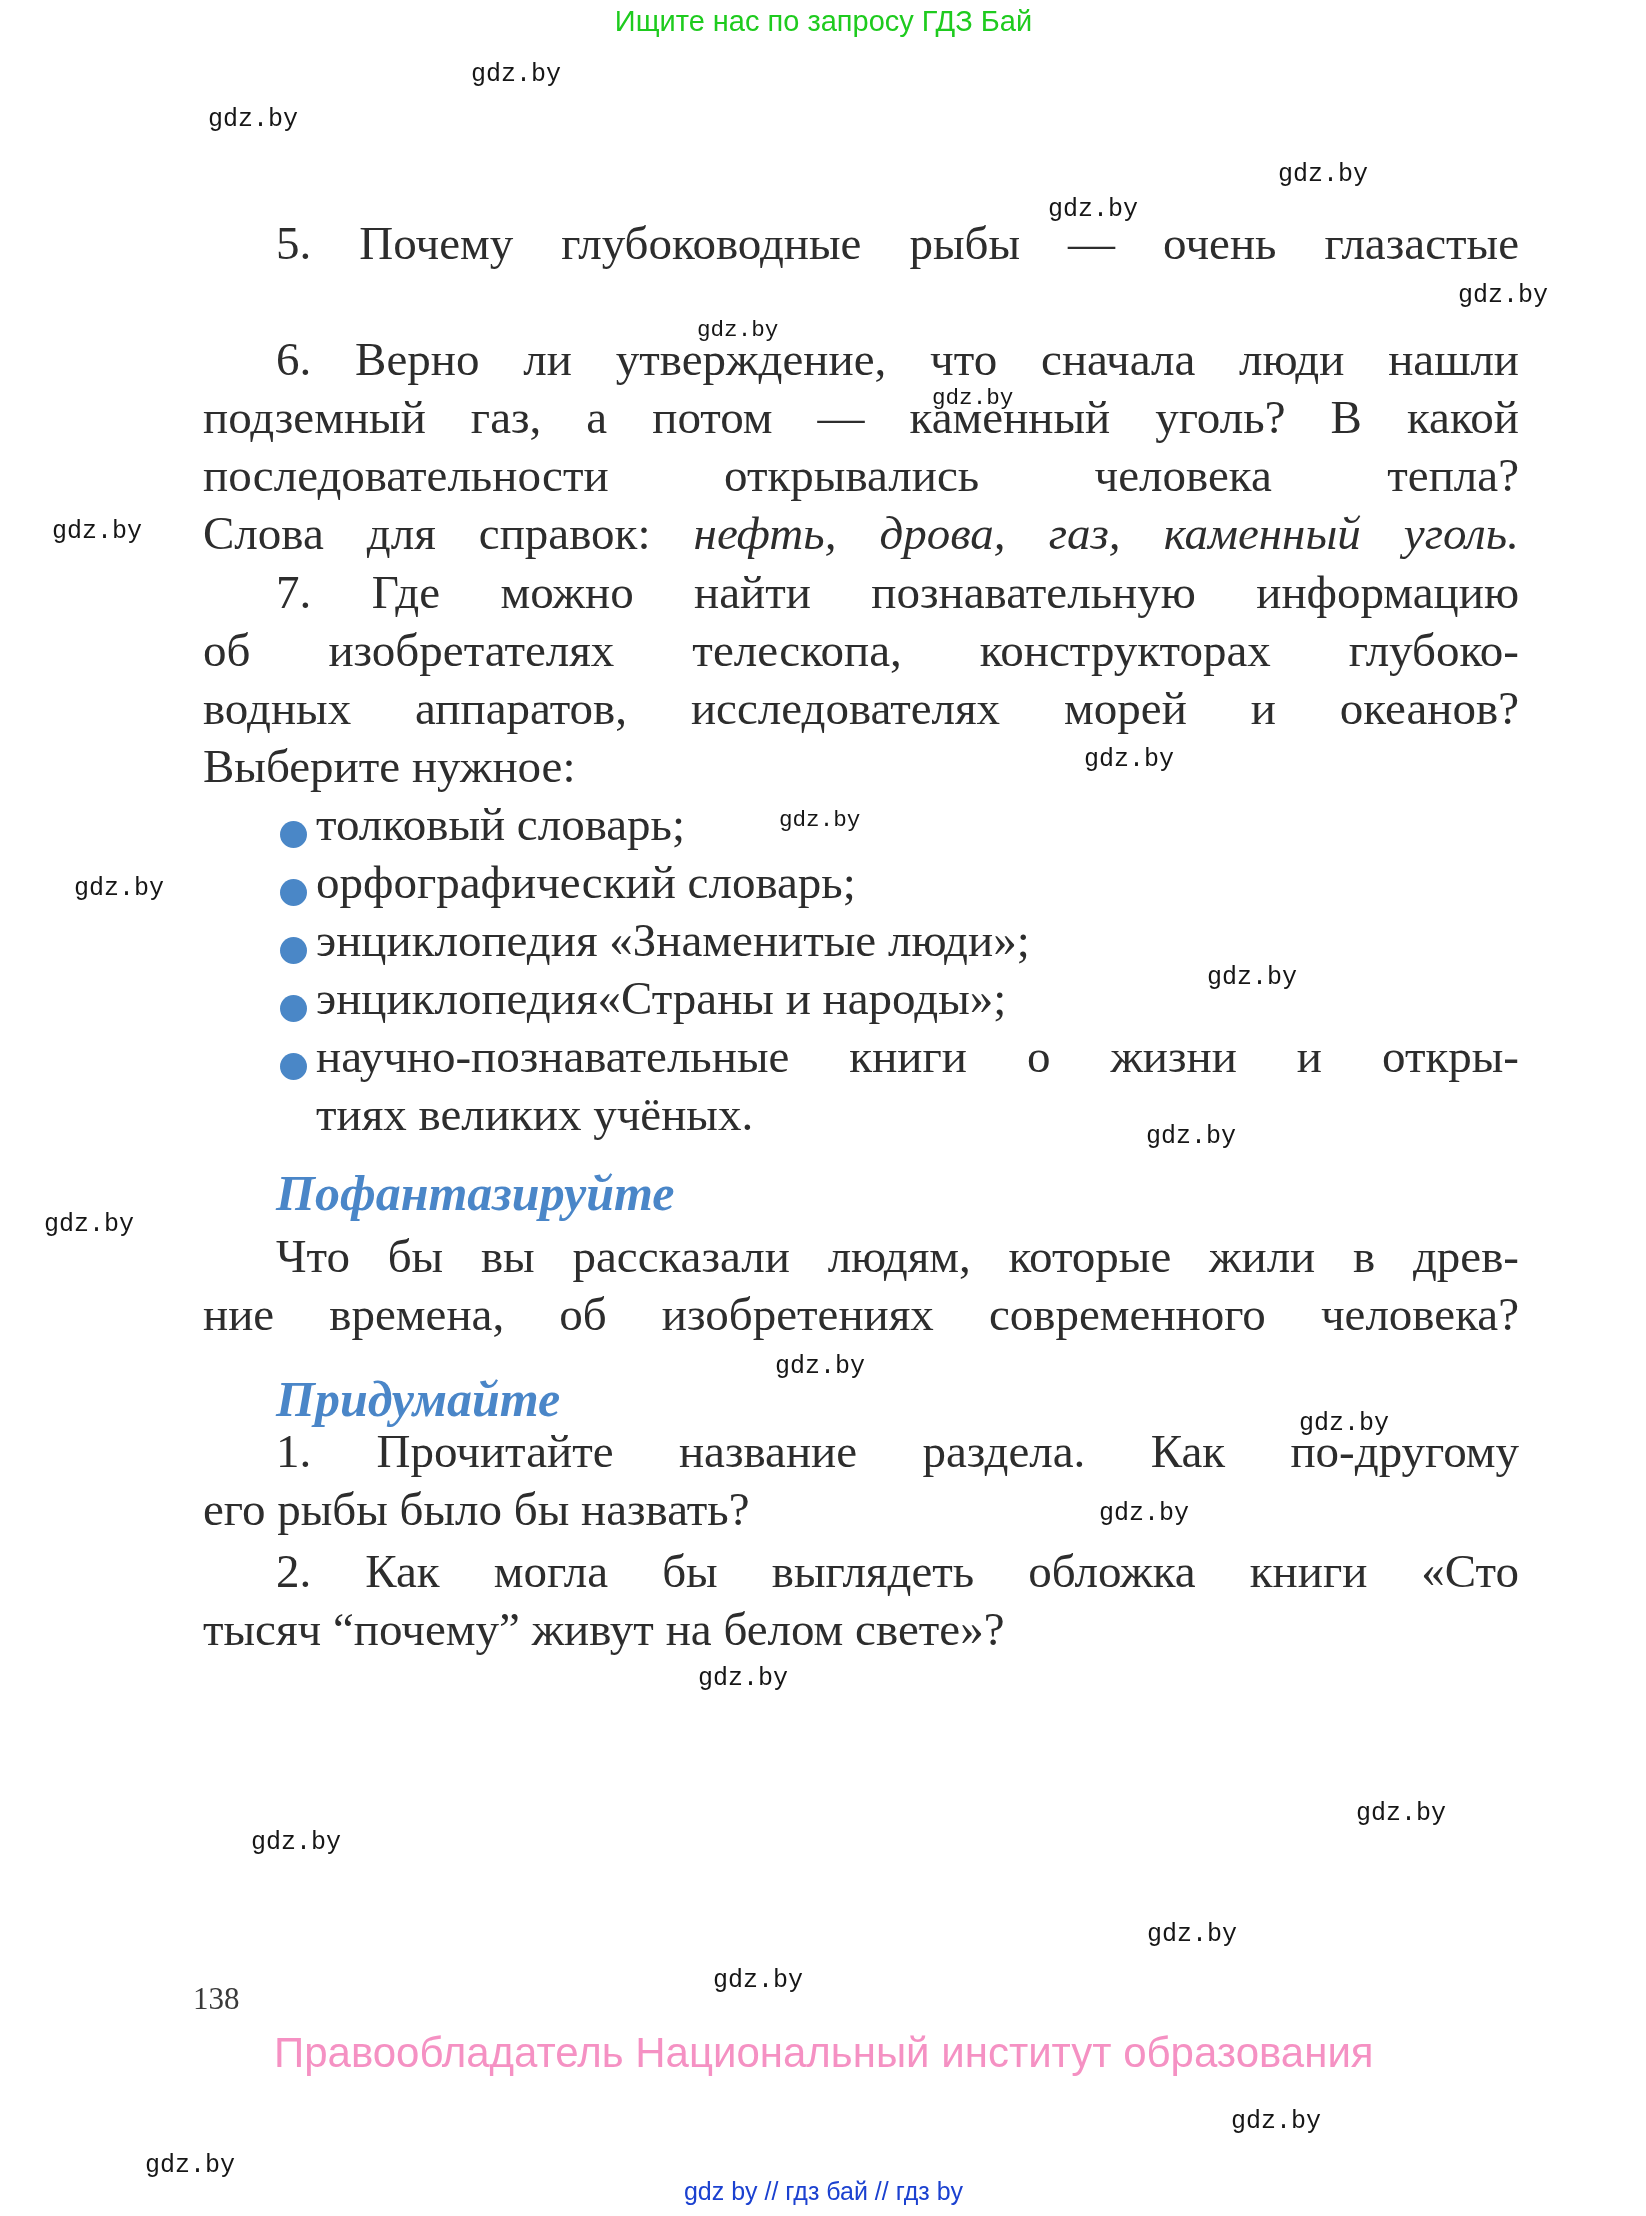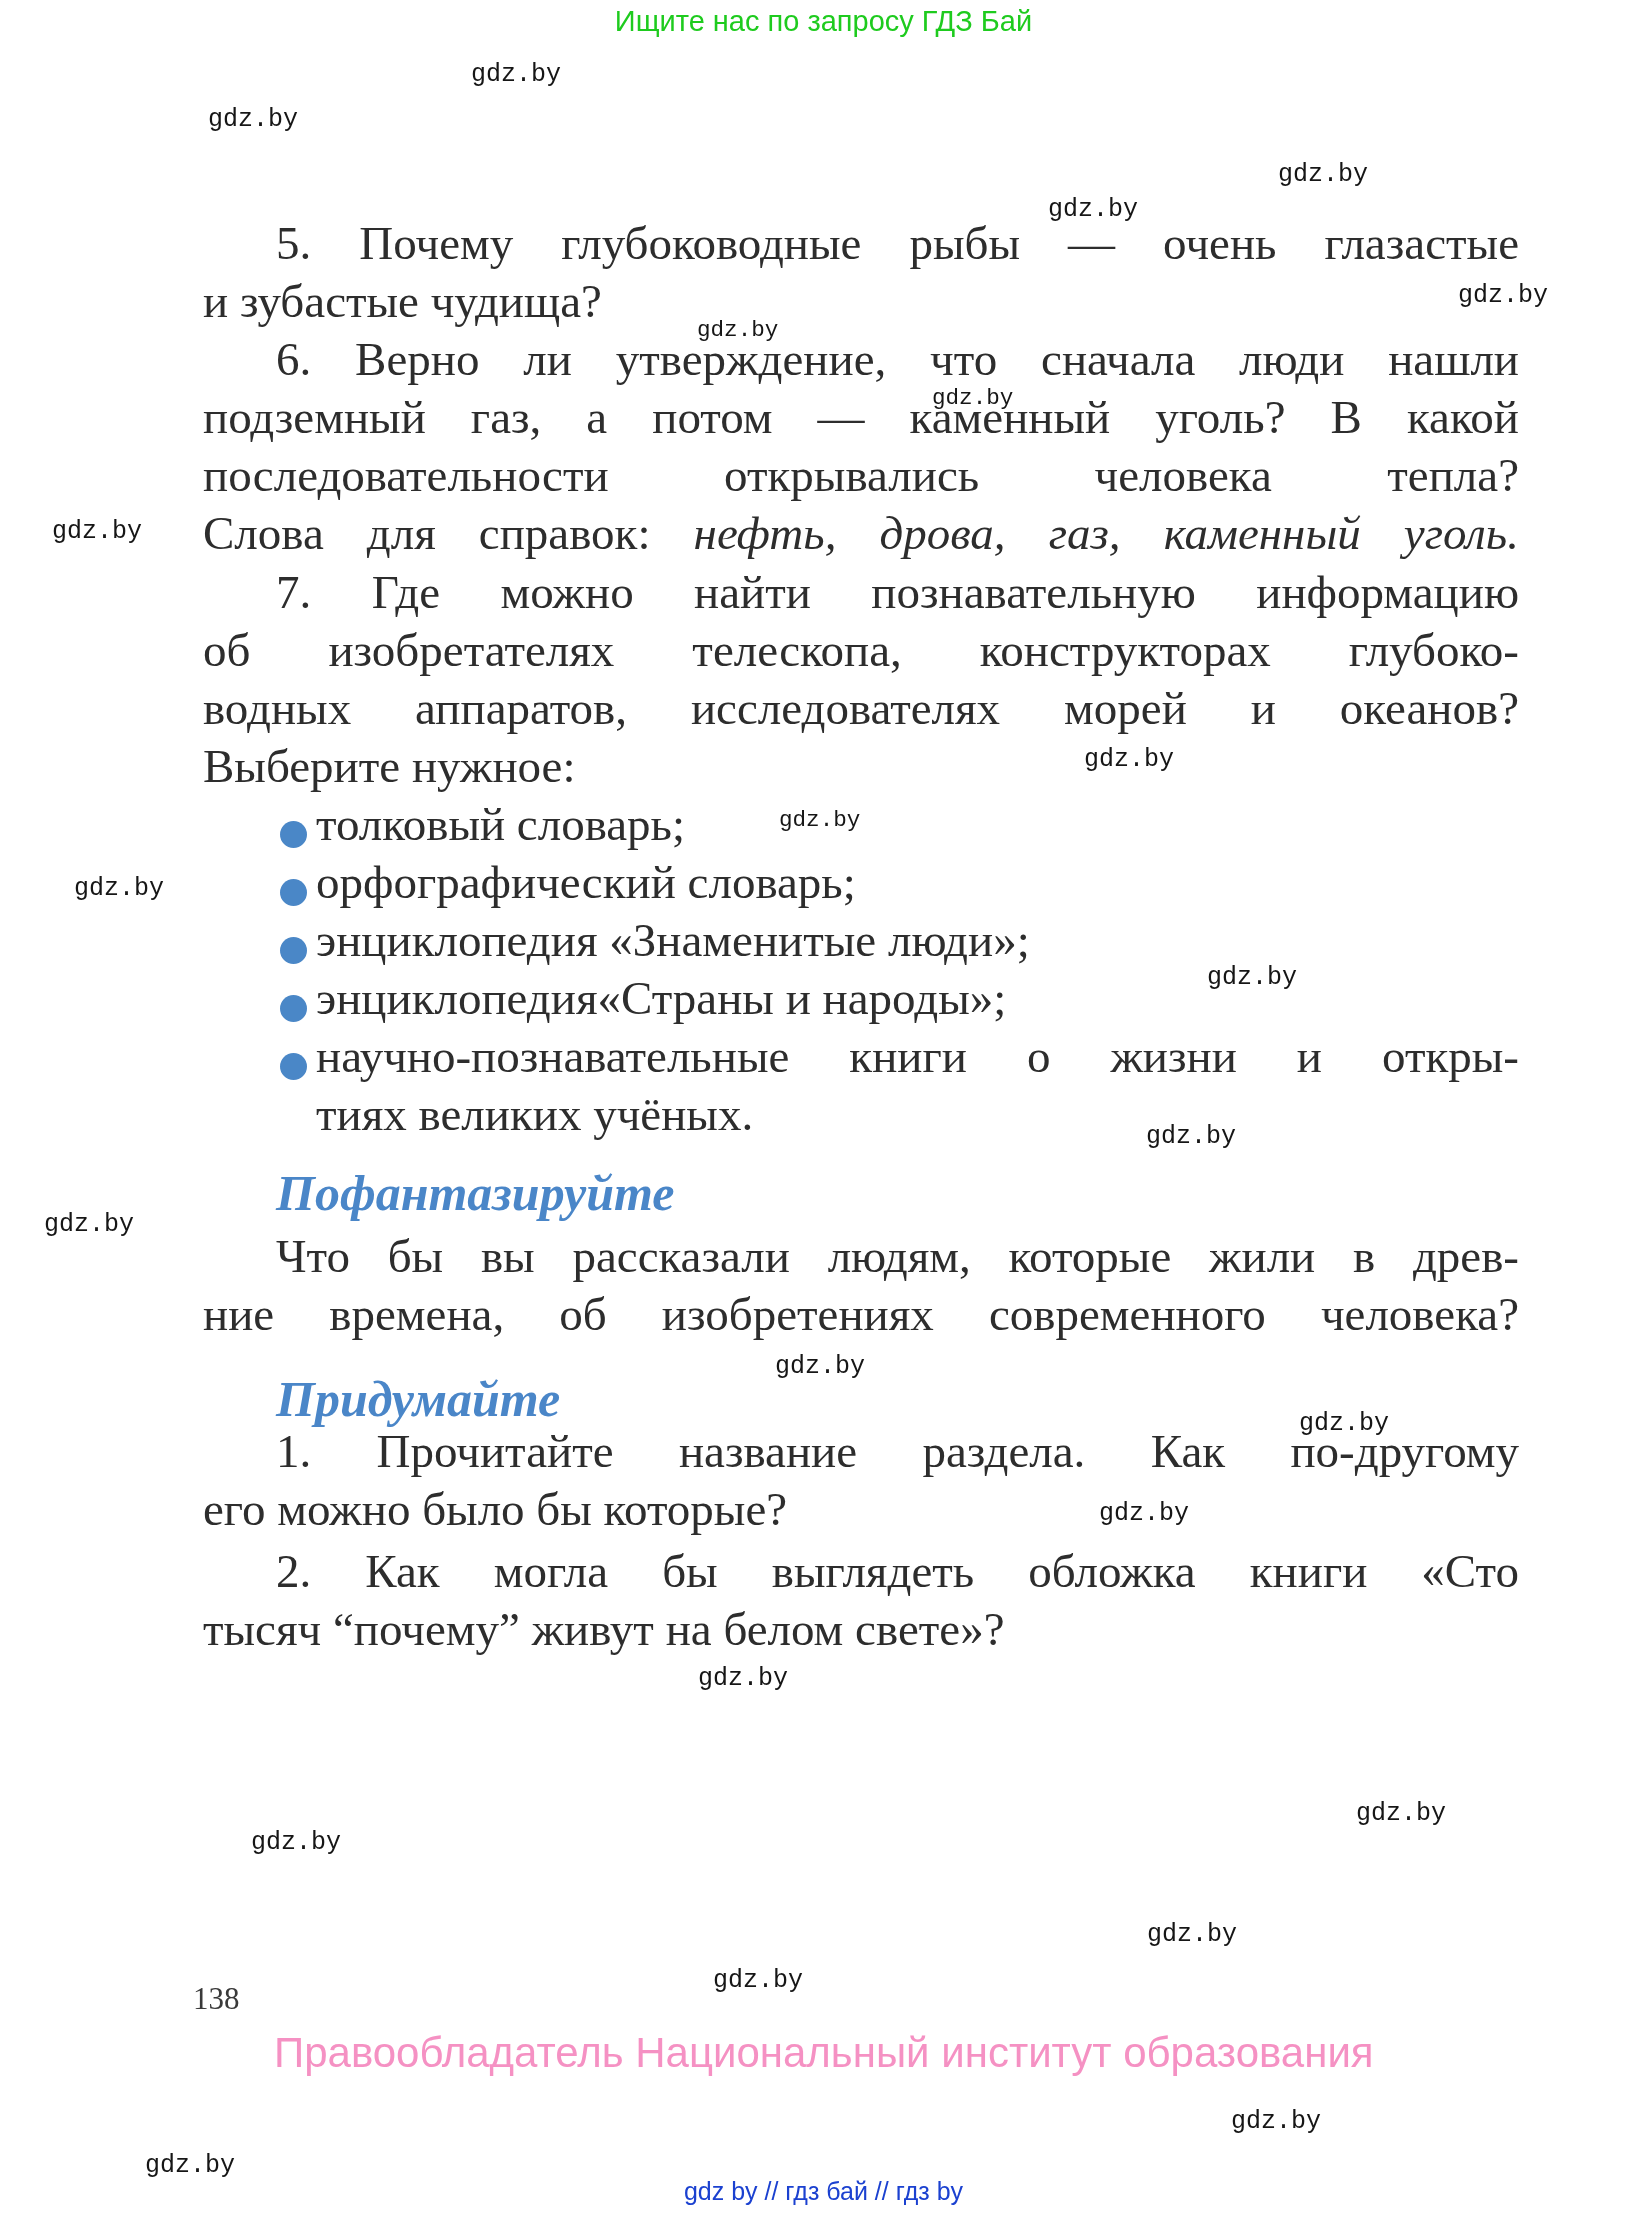--- a/index.html
+++ b/index.html
@@ -87,21 +87,20 @@
 <body>
 
 <div class="page">
 
   <div class="banner-top">Ищите нас по запросу ГДЗ Бай</div>
 
   <div class="body-text">
 
     <div class="para" style="top:214px">
       <div class="bl j ind">5. Почему глубоководные рыбы — очень глазастые</div>
-      <div class="bl">и зубастые чудища?</div>
     </div>
 
     <div class="para" style="top:330px">
       <div class="bl j ind">6. Верно ли утверждение, что сначала люди нашли</div>
       <div class="bl j">подземный газ, а потом — каменный уголь? В какой</div>
       <div class="bl j">последовательности открывались человека тепла?</div>
       <div class="bl j"><span>Слова для справок: </span><span class="it">нефть, дрова, газ, каменный уголь.</span></div>
     </div>
 
     <div class="para" style="top:563px">
@@ -139,21 +138,21 @@
 
     <div class="para" style="top:1227px">
       <div class="bl j ind">Что бы вы рассказали людям, которые жили в древ-</div>
       <div class="bl j">ние времена, об изобретениях современного человека?</div>
     </div>
 
     <div class="heading" style="top:1369px">Придумайте</div>
 
     <div class="para" style="top:1422px">
       <div class="bl j ind">1. Прочитайте название раздела. Как по-другому</div>
-      <div class="bl">его можно было бы которые?</div>
+      <div class="bl">его рыбы было бы назвать?</div>
     </div>
 
     <div class="para" style="top:1542px">
       <div class="bl j ind">2. Как могла бы выглядеть обложка книги «Сто</div>
       <div class="bl">тысяч “почему” живут на белом свете»?</div>
     </div>
 
   </div>
 
   <div class="pagenum">138</div>

